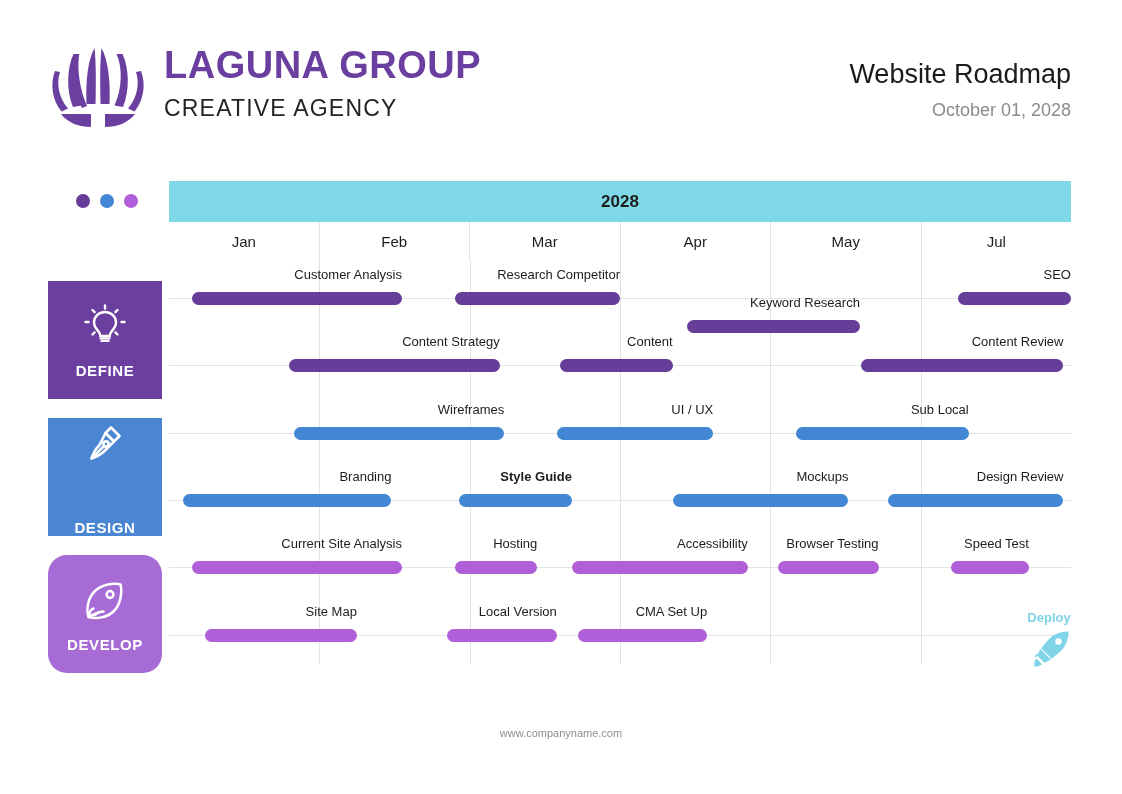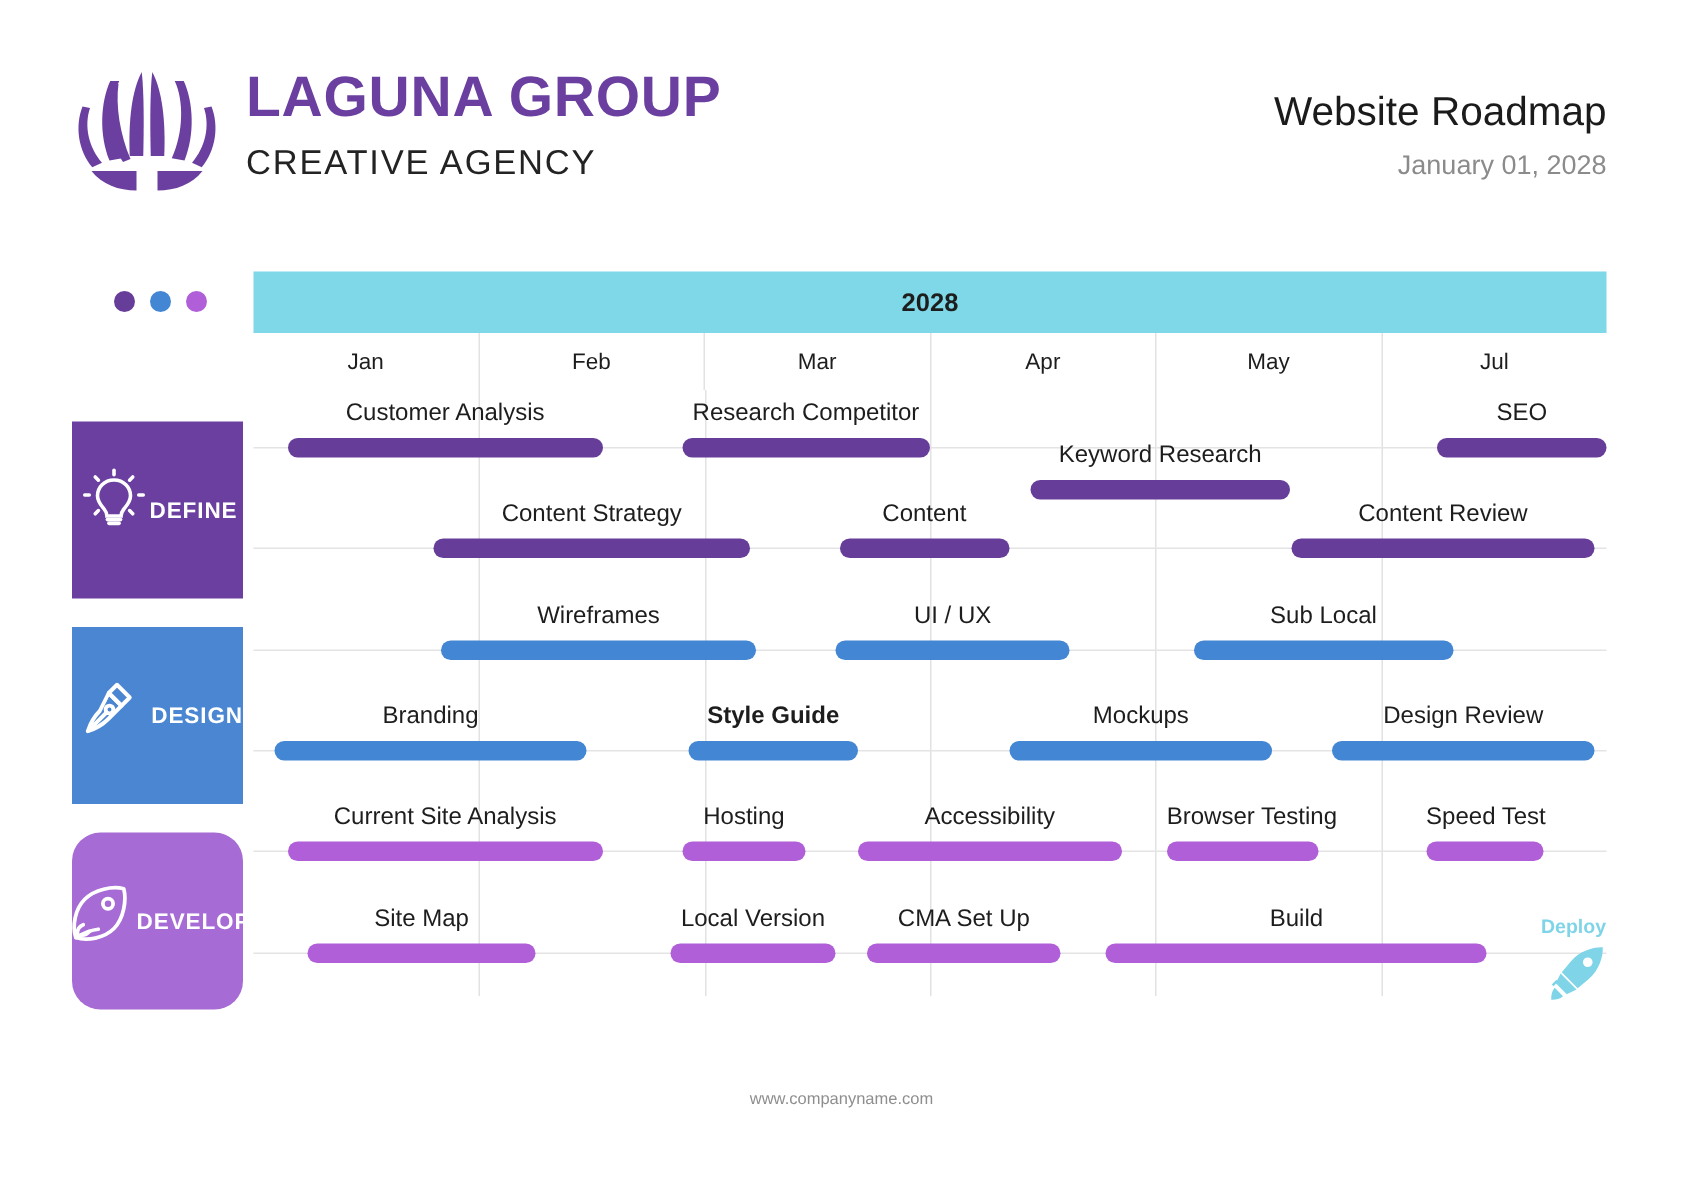--- a/index.html
+++ b/index.html
@@ -33,21 +33,21 @@
     font-size: 18px; color: #8b8b8b; text-align: right;
   }
 
   
   .legend-dots { position: absolute; left: 76px; top: 194px; display: flex; gap: 10px; }
   .legend-dots .dot { width: 14px; height: 14px; border-radius: 50%; }
 
   
   .phase {
     position: absolute; left: 48px; width: 114px;
-    display: flex; flex-direction: row;
+    display: flex; flex-direction: column;
     align-items: center; justify-content: center;
   }
   .phase .ico { width: 48px; height: 48px; margin-bottom: 12px; }
   .phase .plabel {
     color: #ffffff; font-size: 15px; font-weight: bold; letter-spacing: 0.6px;
   }
   #phase-0 { top: 281px; height: 118px; }
   #phase-1 { top: 418px; height: 118px; justify-content: space-between; }
   #phase-2 { top: 555px; height: 118px; }
 
@@ -69,21 +69,21 @@
   }
   .month-cell:last-child { border-right: none; }
 
   .grid-body { position: absolute; left: 0; top: 79px; width: 902px; height: 404px; }
   .vline { position: absolute; top: 0; bottom: 0; width: 1px; background: #e2e2e2; }
   .hline { position: absolute; left: 0; width: 902px; height: 1px; background: #e4e4e4; }
 
   .task { position: absolute; height: 46px; }
   .task .tname {
     position: absolute; left: 0; width: 100%; top: 0;
-    text-align: center; font-size: 16px; color: #1d1d1d; white-space: nowrap;
+    text-align: right; font-size: 13px; color: #1d1d1d; white-space: nowrap;
   }
   .task .tbar {
     position: absolute; left: 0; top: 25px; width: 100%; height: 13px;
     border-radius: 7px;
   }
 
   
   .deploy { position: absolute; left: 1016px; top: 610px; width: 66px; height: 66px; }
   .deploy .dlabel {
     position: absolute; left: 0; top: 0; width: 66px; text-align: center;
@@ -124,21 +124,21 @@
           <path d="M13 74 C20 83, 31 87, 43 87 L43 74 Z"></path>
 
           <path d="M87 74 C80 83, 69 87, 57 87 L57 74 Z"></path>
         </g>
       </svg>
     </div>
 
     <div class="brand-name">LAGUNA GROUP</div>
     <div class="brand-sub">CREATIVE AGENCY</div>
     <div class="doc-title">Website Roadmap</div>
-    <div class="doc-date">January 01, 2028</div>
+    <div class="doc-date">October 01, 2028</div>
   </div>
 
   <div class="legend-dots">
     <span class="dot" style="background: rgb(102, 61, 153);"></span>
     <span class="dot" style="background: rgb(66, 134, 212);"></span>
     <span class="dot" style="background: rgb(176, 95, 217);"></span>
   </div>
 
   <div class="phase" id="phase-0" style="background: rgb(107, 63, 160);">
     <span class="ico">
@@ -288,24 +288,20 @@
           <div class="tbar" style="background: rgb(176, 95, 217);"></div>
         </div>
         <div class="task" style="left: 278.117px; width: 109.743px; top: 343.71px;">
           <div class="tname">Local Version</div>
           <div class="tbar" style="background: rgb(176, 95, 217);"></div>
         </div>
         <div class="task" style="left: 408.907px; width: 129.287px; top: 343.71px;">
           <div class="tname">CMA Set Up</div>
           <div class="tbar" style="background: rgb(176, 95, 217);"></div>
         </div>
-        <div class="task" style="left: 568.26px; width: 254.063px; top: 343.71px;">
-          <div class="tname">Build</div>
-          <div class="tbar" style="background: rgb(176, 95, 217);"></div>
-        </div>
       </div>
   </div>
 
   <div class="deploy">
     <span class="dlabel">Deploy</span>
     <span class="drocket">
       <svg viewBox="0 0 42 42" width="42" height="42">
         <g fill="#7FD4E8">
           <path d="M38.5 3.5 C32 3.2 23 6 17.2 13 L11.2 20.2 L21.8 30.8 L29 24.8 C36 19 38.8 10 38.5 3.5 Z"></path>
           <circle cx="28.5" cy="13.5" r="3.2" fill="#ffffff"></circle>

